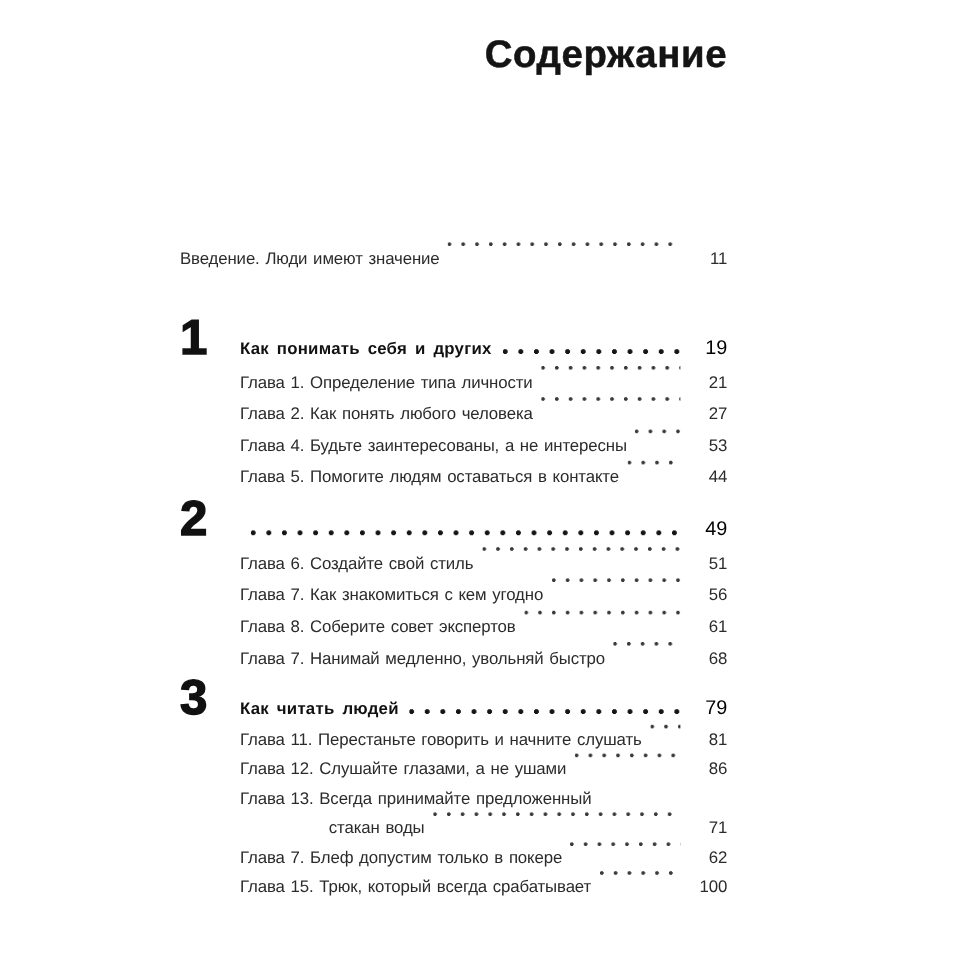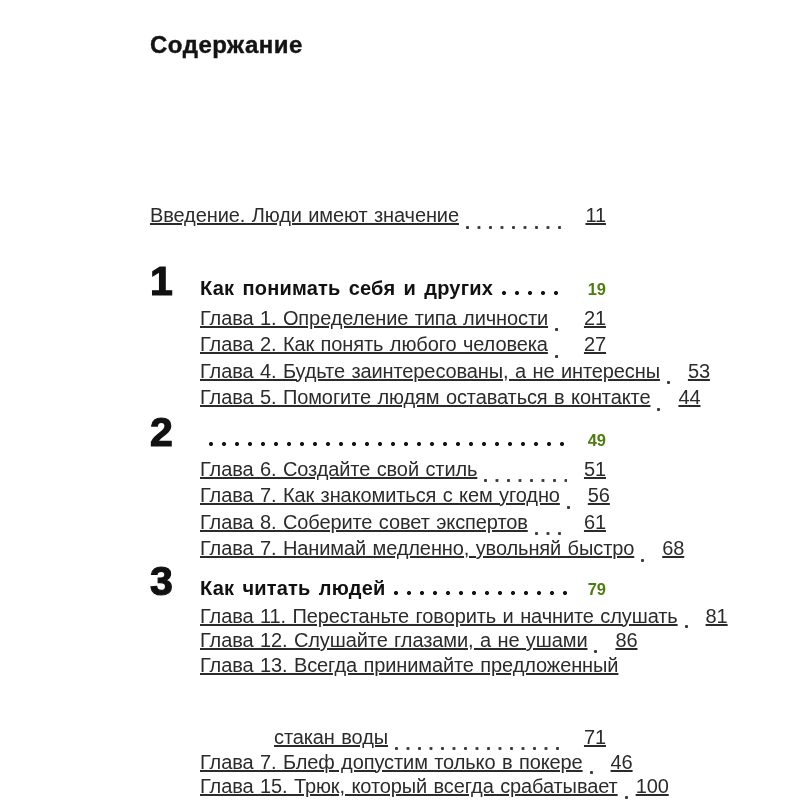--- a/index.html
+++ b/index.html
@@ -12,39 +12,38 @@
     font-family: "Liberation Sans", "DejaVu Sans", sans-serif;
     color: #2b2b2b;
   }
   .page {
     position: relative;
     width: 456px;
     margin-left: 150px;
   }
   .page-title {
     margin: 25px 0 0 0;
-    font-size: 24px;
+    font-size: 32px;
     line-height: 40px;
     font-weight: bold;
     letter-spacing: 0.5px;
-    text-align: left;
+    text-align: right;
     color: #141414;
     -webkit-text-stroke: 0.4px #141414;
   }
   .toc {
     margin-top: 137px;
   }
   .row {
     display: flex;
-    align-items: flex-end;
-    font-size: 20px;
+    align-items: flex-start;
+    font-size: 14px;
     line-height: 26.5px;
     word-spacing: 1px;
     letter-spacing: -0.1px;
-    text-decoration: underline;
   }
   .row .label {
     white-space: nowrap;
     flex: 0 0 auto;
   }
   .dots {
     flex: 1 1 auto;
     min-width: 4px;
     height: 3px;
     margin: 0 7px;
@@ -73,48 +72,47 @@
     line-height: 38px;
     font-weight: bold;
     color: #111111;
     -webkit-text-stroke: 1.2px #111111;
     letter-spacing: 0;
   }
   .section-title {
     white-space: nowrap;
     flex: 0 0 auto;
     font-weight: bold;
-    font-size: 20px;
+    font-size: 14px;
     letter-spacing: 0.2px;
     word-spacing: 2.5px;
     color: #111111;
   }
   .section-header .dots {
     height: 4px;
     margin: 0 7px 1px 9px;
     background-image: radial-gradient(circle at 2px 2px, #161616 1.8px, rgba(0,0,0,0) 2.3px);
     background-size: 13px 4px;
   }
   .section-header .num {
-    font-weight: bold;
+    font-weight: normal;
     font-size: 16.5px;
-    color: #4d7c0f;
+    color: #000000;
   }
   .chapters {
     margin: 5px 0 0 50px;
   }
   .s3-chapters {
     margin-top: 4px;
   }
   .s3-chapters .row {
     line-height: 24.5px;
   }
   .row.cont .label {
     padding-left: 74px;
-    margin-top: 48px;
   }
 </style>
 </head>
 <body>
 
 <div class="page">
 
   <h1 class="page-title">Содержание</h1>
 
   <div class="toc">
@@ -203,21 +201,21 @@
         <span class="label">Глава 13. Всегда принимайте предложенный</span>
       </div>
       <div class="row cont">
         <span class="label">стакан воды</span>
         <span class="dots"></span>
         <span class="num">71</span>
       </div>
       <div class="row">
         <span class="label">Глава 7. Блеф допустим только в покере</span>
         <span class="dots"></span>
-        <span class="num">46</span>
+        <span class="num">62</span>
       </div>
       <div class="row">
         <span class="label">Глава 15. Трюк, который всегда срабатывает</span>
         <span class="dots"></span>
         <span class="num">100</span>
       </div>
     </div>
 
   </div>
 </div>

